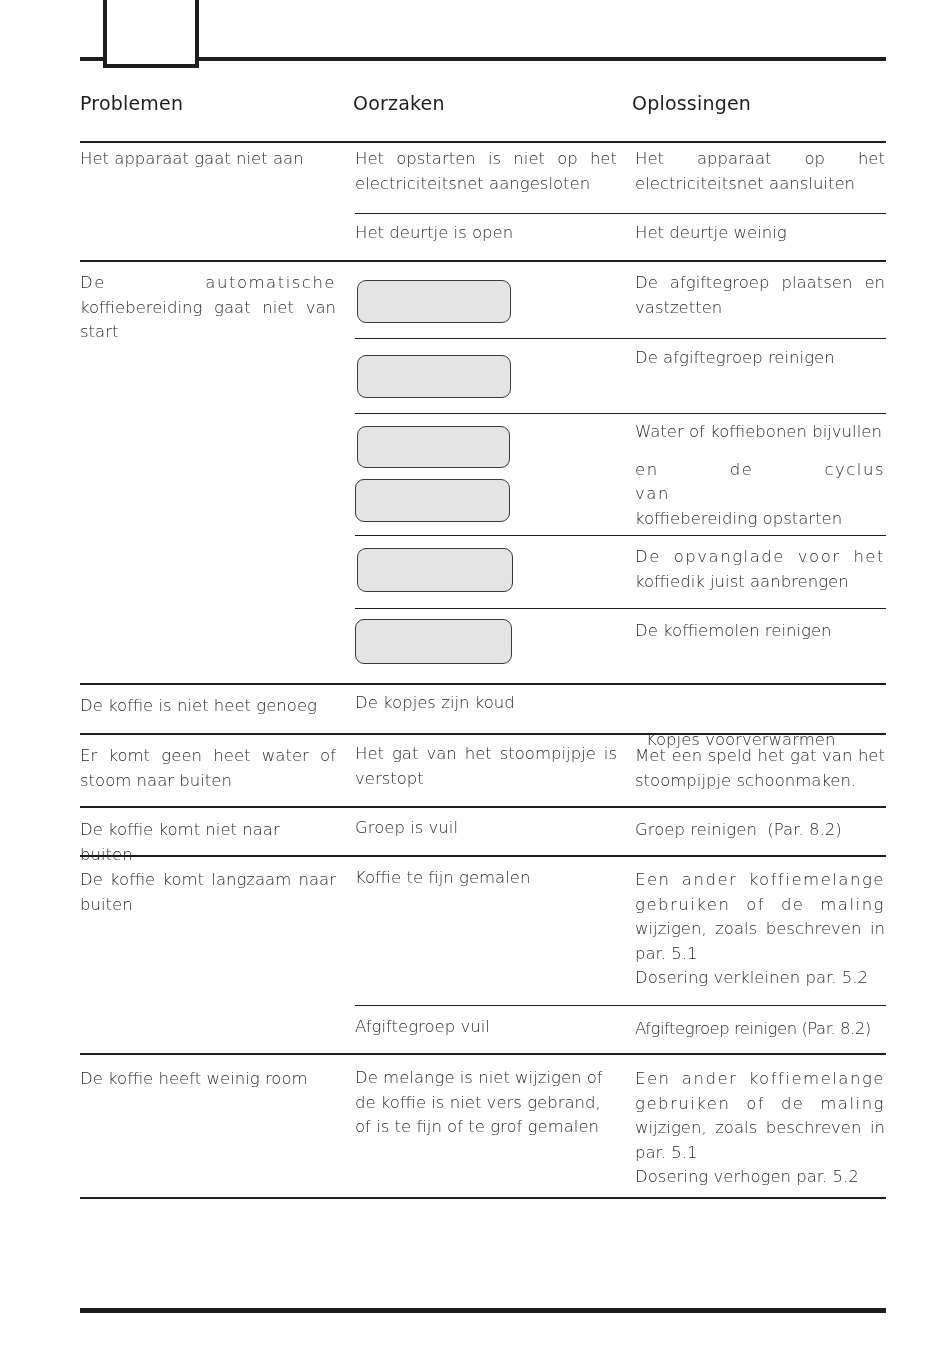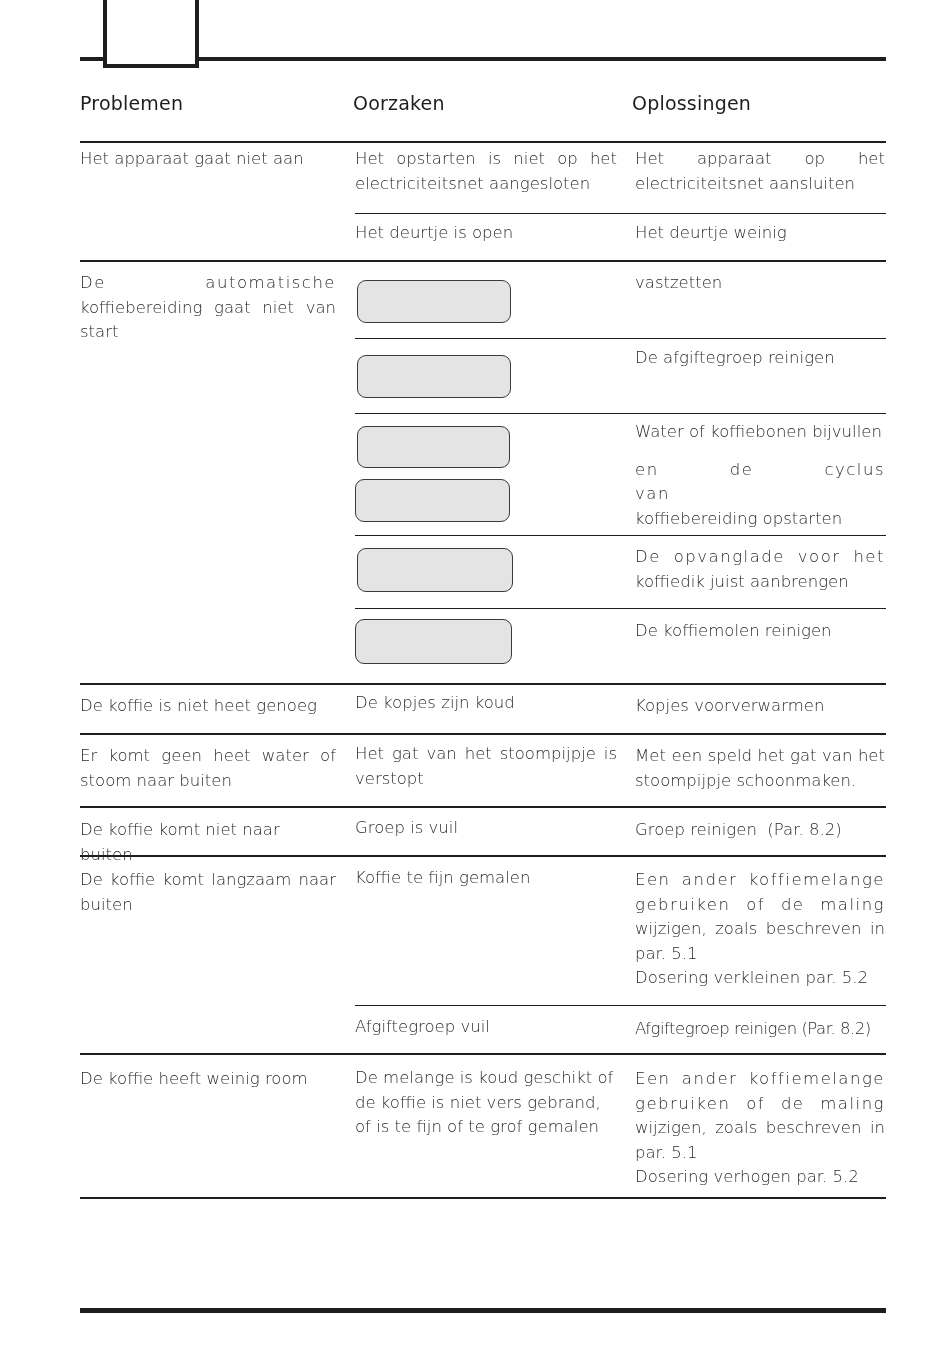--- a/index.html
+++ b/index.html
@@ -43,20 +43,21 @@
 <div class="rule-thick" style="left:80px; top:260px; width:806px; height:2px;"></div>
 
 <div class="cell c1" style="top:271px;">
   <div class="just" style="letter-spacing:1.5px;">De automatische</div>
   <div class="just">koffiebereiding gaat niet van</div>
   <div>start</div>
 </div>
 
 <div class="lcd" style="left:357px; top:280px; width:154px; height:43px;"></div>
 <div class="cell c3" style="top:271px;">
+  <div class="just">De afgiftegroep plaatsen en</div>
   <div>vastzetten</div>
 </div>
 <div class="rule-thin" style="left:355px; top:338px; width:531px;"></div>
 
 <div class="lcd" style="left:357px; top:355px; width:154px; height:43px;"></div>
 <div class="cell c3" style="top:346px;">De afgiftegroep reinigen</div>
 <div class="rule-thin" style="left:355px; top:413px; width:531px;"></div>
 
 <div class="lcd" style="left:357px; top:426px; width:153px; height:42px;"></div>
 <div class="lcd" style="left:355px; top:479px; width:155px; height:43px;"></div>
@@ -73,21 +74,21 @@
   <div>koffiedik juist aanbrengen</div>
 </div>
 <div class="rule-thin" style="left:355px; top:608px; width:531px;"></div>
 
 <div class="lcd" style="left:355px; top:619px; width:157px; height:45px;"></div>
 <div class="cell c3" style="top:619px;">De koffiemolen reinigen</div>
 <div class="rule-thick" style="left:80px; top:683px; width:806px; height:2px;"></div>
 
 <div class="cell c1" style="top:694px;">De koffie is niet heet genoeg</div>
 <div class="cell c2" style="top:691px;">De kopjes zijn koud</div>
-<div class="cell c3" style="top:694px;">Kopjes voorverwarmen</div>
+<div class="cell c3" style="top:728px;margin-left:11px;">Kopjes voorverwarmen</div>
 <div class="rule-thick" style="left:80px; top:733px; width:806px; height:2px;"></div>
 
 <div class="cell c1" style="top:744px;">
   <div class="just">Er komt geen heet water of</div>
   <div>stoom naar buiten</div>
 </div>
 <div class="cell c2" style="top:742px;">
   <div class="just">Het gat van het stoompijpje is</div>
   <div>verstopt</div>
 </div>
@@ -114,21 +115,21 @@
   <div>par. 5.1</div>
   <div>Dosering verkleinen par. 5.2</div>
 </div>
 <div class="rule-thin" style="left:355px; top:1005px; width:531px;"></div>
 <div class="cell c2" style="top:1015px;">Afgiftegroep vuil</div>
 <div class="cell c3" style="top:1017px; letter-spacing:-0.5px;">Afgiftegroep reinigen (Par. 8.2)</div>
 <div class="rule-thick" style="left:80px; top:1053px; width:806px; height:2px;"></div>
 
 <div class="cell c1" style="top:1067px;">De koffie heeft weinig room</div>
 <div class="cell c2" style="top:1066px;">
-  <div>De melange is koud geschikt of</div>
+  <div>De melange is niet wijzigen of</div>
   <div>de koffie is niet vers gebrand,</div>
   <div>of is te fijn of te grof gemalen</div>
 </div>
 <div class="cell c3" style="top:1067px;">
   <div class="just" style="letter-spacing:1.5px;">Een ander koffiemelange</div>
   <div class="just" style="letter-spacing:1.5px;">gebruiken of de maling</div>
   <div class="just">wijzigen, zoals beschreven in</div>
   <div>par. 5.1</div>
   <div>Dosering verhogen par. 5.2</div>
 </div>

